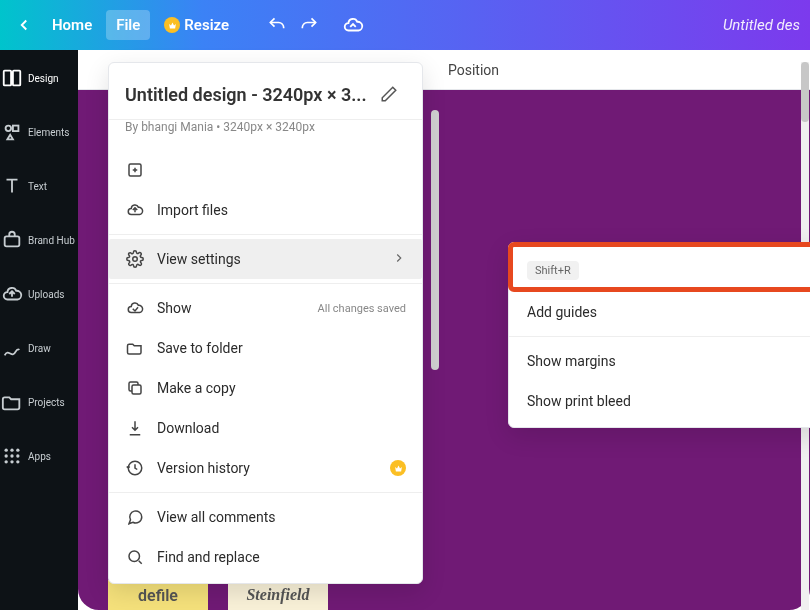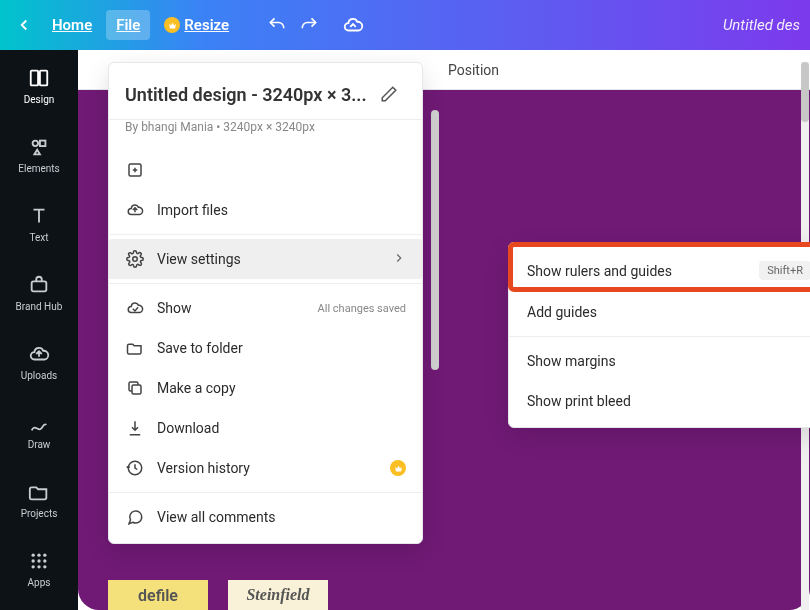--- a/index.html
+++ b/index.html
@@ -8,30 +8,30 @@
     .topbar {
       height: 50px;
       background: linear-gradient(90deg, #00c4cc 0%, #3b82f6 25%, #7c3aed 100%);
       display: flex;
       align-items: center;
       padding: 0 10px;
       color: #fff;
       gap: 8px;
     }
     .topbar-left { display: flex; align-items: center; gap: 4px; }
-    .top-btn { display: flex; align-items: center; gap: 4px; padding: 6px 10px; border-radius: 4px; font-size: 15px; font-weight: 600; cursor: pointer; text-decoration: underline; }
+    .top-btn { display: flex; align-items: center; gap: 4px; padding: 6px 10px; border-radius: 4px; font-size: 15px; font-weight: 600; cursor: pointer; }
     .top-btn.active { background: rgba(255,255,255,0.25); }
     .crown-badge { width: 16px; height: 16px; background: #fbbf24; border-radius: 50%; display:inline-flex; align-items:center; justify-content:center; }
     .tb-icon { color: #fff; display:flex; align-items:center; justify-content:center; width:28px; height:28px;}
     .topbar-right { margin-left: auto; font-size: 15px; font-style: italic; opacity: 0.9; }
 
     .main { display: flex; height: 560px; }
 
     .sidebar { width: 78px; background: #0d1216; display: flex; flex-direction: column; align-items: center; padding-top: 10px; gap: 18px; color: #c7cdd1; }
-    .side-item { display: flex; flex-direction: column; align-items: center; gap: 4px; font-size: 10px; cursor: pointer; width: 100%; padding: 6px 0;}
+    .side-item { display: flex; flex-direction: row; align-items: center; gap: 4px; font-size: 10px; cursor: pointer; width: 100%; padding: 6px 0;}
     .side-item.active { color: #fff; }
     .side-icon { width: 24px; height: 24px; display:flex; align-items:center; justify-content:center;}
 
     .canvas-area { flex: 1; background: #701a75; position: relative; border-radius: 21px; }
 
     .secondary-bar { position: absolute; top: 0; left: 0; right: 0; height: 40px; background: #fff; border-bottom: 1px solid #e5e7eb; display:flex; align-items:center; padding-left: 370px; font-size: 14px; color: #444;}
 
     .panel {
       position: absolute;
       top: 12px; left: 30px;
@@ -304,26 +304,34 @@
         </div>
         <div class="divider"></div>
         <div class="pitem">
           <span class="picon">
               <svg width="18" height="18" viewBox="0 0 24 24" fill="none" stroke="currentColor" stroke-width="2">
                 <path d="M21 12a8 8 0 01-11.8 7L4 21l2-5.2A8 8 0 1121 12z"></path>
               </svg>
             </span>
           <span class="label">View all comments</span>
         </div>
+        <div class="pitem">
+          <span class="picon">
+              <svg width="18" height="18" viewBox="0 0 24 24" fill="none" stroke="currentColor" stroke-width="2">
+                <circle cx="11" cy="11" r="7"></circle>
+                <path d="M21 21l-4-4"></path>
+              </svg>
+            </span>
+          <span class="label">Find and replace</span>
+        </div>
       </div>
     </div>
 
     <div class="submenu">
       <div class="sitem">
-        <span class="slabel">Show rulers and guides</span>
         <span class="shortcut">Shift+R</span>
       </div>
       <div class="sitem">
         <span class="slabel">Add guides</span>
       </div>
       <div class="sub-divider"></div>
       <div class="sitem">
         <span class="slabel">Show margins</span>
       </div>
       <div class="sitem">

